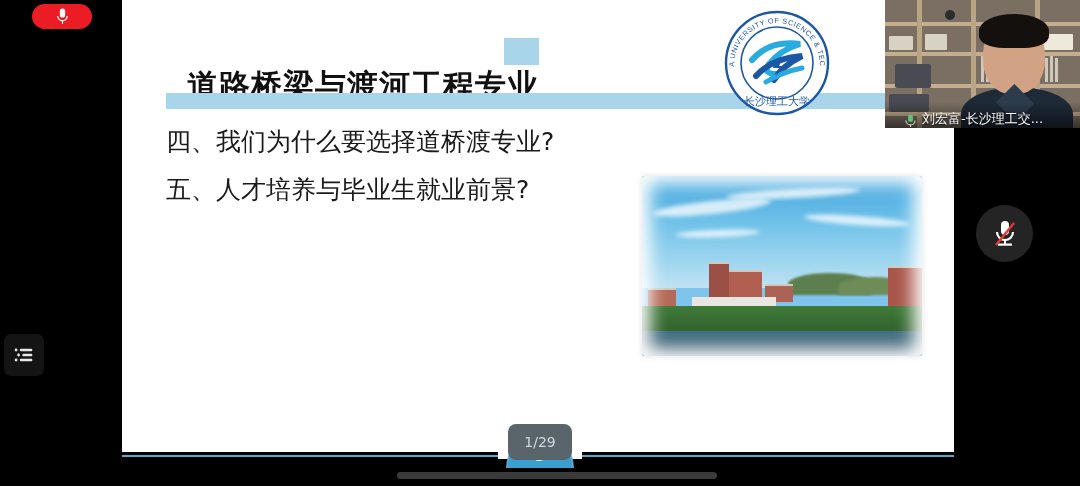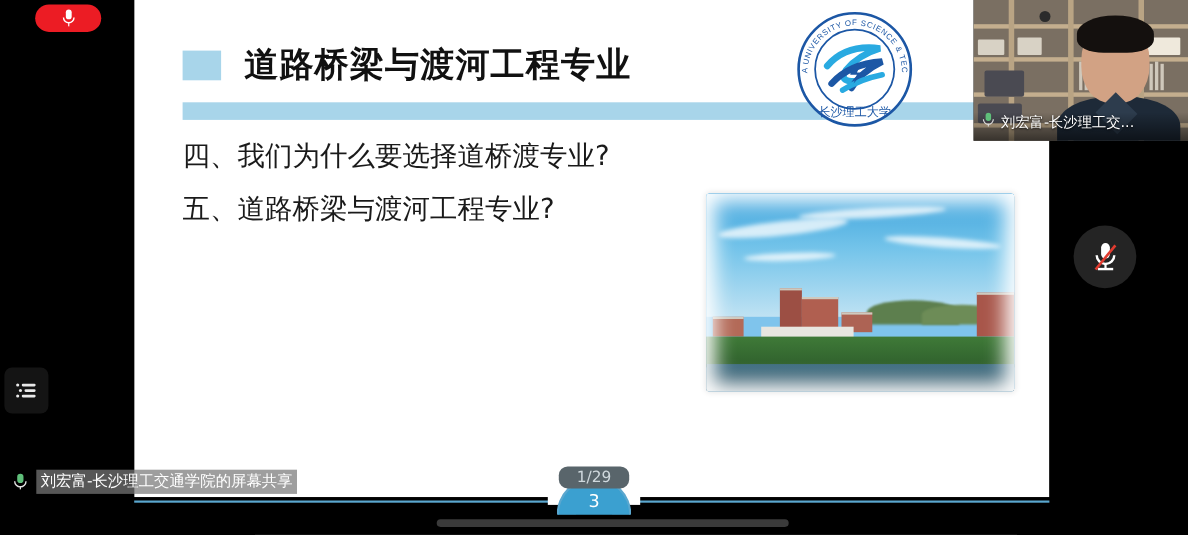--- a/index.html
+++ b/index.html
@@ -13,21 +13,21 @@
   
   #app { position:absolute; inset:0; background:#000; }
 
   
   #slide {
     position:absolute; left:122px; top:0px; width:832px; height:452px;
     background:#ffffff; overflow:hidden;
   }
 
   
-  .title-row { position:absolute; left:44px; top:38px; display:flex; align-items:center; }
+  .title-row { position:absolute; left:44px; top:38px; display:flex; align-items:flex-end;flex-direction:column; }
   .title-square { width:35px; height:27px; background:#a8d5ea; flex:0 0 auto; }
   .title-text {
     margin-left:21px;
     font-size:31px; font-weight:bold; color:#111;
     letter-spacing:1px; white-space:nowrap;
     font-family:"DejaVu Sans","Liberation Sans",sans-serif;
   }
   .title-underline {
     position:absolute; left:44px; top:93px; width:790px; height:16px;
     background:#a8d5ea;
@@ -153,21 +153,21 @@
   .v-body {
     position:absolute; left:-10px; top:70px; width:112px; height:60px;
     background:#1e2a38; border-radius:44% 44% 0 0;
   }
   .v-collar {
     position:absolute; left:30px; top:72px; width:28px; height:26px;
     background:#2d3c4d; transform:rotate(45deg);
   }
   .v-label {
     position:absolute; left:0; bottom:0; width:100%; height:26px;
-    display:flex; align-items:flex-start; gap:6px; padding-left:8px;
+    display:flex; align-items:flex-end; gap:6px; padding-left:20px;
     background:linear-gradient(rgba(0,0,0,0), rgba(0,0,0,.55));
     margin-top:33px;
   }
   .v-label svg { width:11px; height:14px; flex:0 0 auto; }
   .v-label span {
     color:#fff; font-size:13px; white-space:nowrap;
     text-shadow:0 1px 2px rgba(0,0,0,.9);
     font-family:"DejaVu Sans","Liberation Sans",sans-serif;
   }
 
@@ -196,21 +196,21 @@
     position:absolute; left:506px; top:434px; width:68px; height:34px;
     background:#3ba0d0; border-radius:34px 34px 0 0;
     border:2px solid #5aa7cf; border-bottom:none;
     z-index:6; display:flex; align-items:flex-end; justify-content:center;
   }
   .page-bump .num {
     color:#ffffff; font-size:16px; padding-bottom:3px;
     font-family:"DejaVu Sans","Liberation Sans",sans-serif;
   }
   .page-tip {
-    position:absolute; left:508px; top:424px; width:64px; height:20px;
+    position:absolute; left:508px; top:424px; width:64px; height:36px;
     background:#59656b; border-radius:8px; z-index:7;
     display:flex; align-items:center; justify-content:center;
   }
   .page-tip .tip-txt {
     color:#cfd8dd; font-size:14px;
     font-family:"DejaVu Sans","Liberation Sans",sans-serif;
   }
 
   
   .home-bar {
@@ -226,21 +226,21 @@
   <div id="slide">
 
     <div class="title-row">
       <span class="title-square"></span>
       <span class="title-text">道路桥梁与渡河工程专业</span>
     </div>
     <div class="title-underline"></div>
 
     <div class="bullets">
       <div class="bullet">四、我们为什么要选择道桥渡专业?</div>
-      <div class="bullet">五、道路桥梁与渡河工程专业?</div>
+      <div class="bullet">五、人才培养与毕业生就业前景?</div>
     </div>
 
     <div class="campus-photo">
       <div class="ph-sky"></div>
       <div class="ph-cloud ph-c1"></div>
       <div class="ph-cloud ph-c2"></div>
       <div class="ph-cloud ph-c3"></div>
       <div class="ph-cloud ph-c4"></div>
       <div class="ph-hill ph-h1"></div>
       <div class="ph-hill ph-h2"></div>
@@ -340,28 +340,20 @@
     <div class="v-label">
       <svg viewBox="0 0 22 28" xmlns="http://www.w3.org/2000/svg">
         <rect x="6" y="1" width="10" height="15" rx="5" fill="#5fbf7a"></rect>
         <path d="M2 13 a9 9 0 0 0 18 0" fill="none" stroke="#dcdcdc" stroke-width="2.2"></path>
         <rect x="10" y="21" width="2" height="5" fill="#dcdcdc"></rect>
       </svg>
       <span>刘宏富-长沙理工交...</span>
     </div>
   </div>
 
-  <div class="share-banner">
-    <svg viewBox="0 0 22 28" xmlns="http://www.w3.org/2000/svg">
-      <rect x="6" y="1" width="10" height="15" rx="5" fill="#5fbf7a"></rect>
-      <path d="M2 13 a9 9 0 0 0 18 0" fill="none" stroke="#e4e4e4" stroke-width="2.2"></path>
-      <rect x="10" y="21" width="2" height="5" fill="#e4e4e4"></rect>
-    </svg>
-    <span class="txt">刘宏富-长沙理工交通学院的屏幕共享</span>
-  </div>
 
   <div class="sep-line"></div>
   <div class="sep-gap"></div>
   <div class="page-bump">
     <span class="num">3</span>
   </div>
   <div class="page-tip">
     <span class="tip-txt">1/29</span>
   </div>
 

